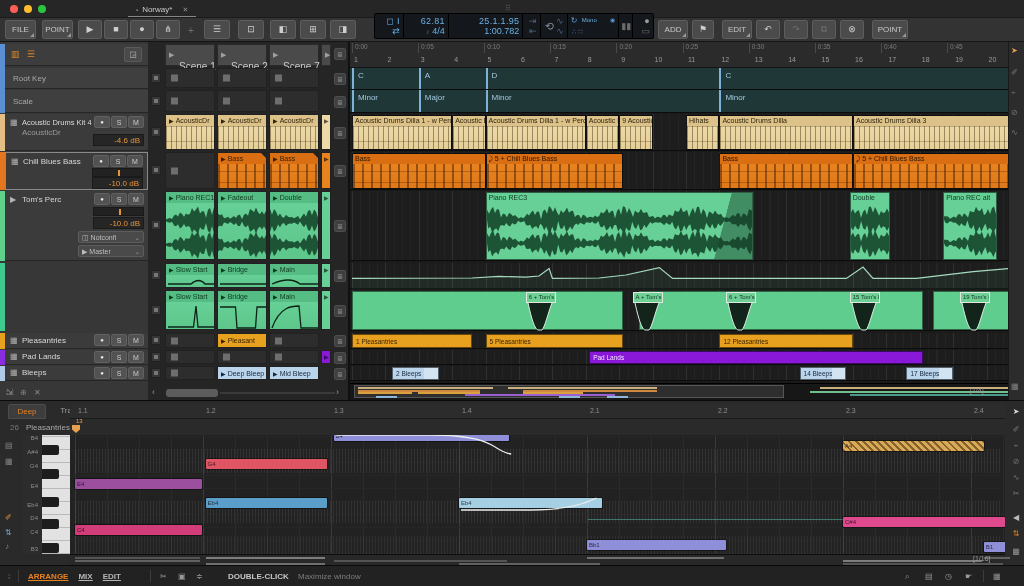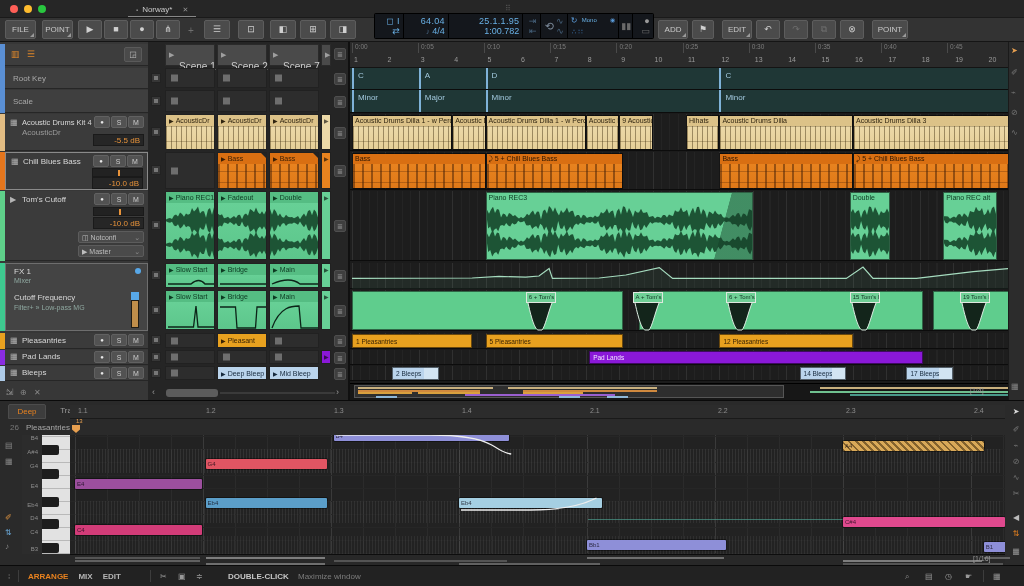--- a/index.html
+++ b/index.html
@@ -105,21 +105,21 @@
   .bkey{position:absolute;left:0;width:17px;height:10px;background:#1d1d1d;border-radius:0 2px 2px 0;}
   .klbl{position:absolute;right:4px;font-size:6px;color:#8f8f8f;}
   #keycol{position:absolute;left:22px;top:34px;width:20px;height:119px;background:#2c2c2c;}
   #vlane{position:absolute;left:70px;top:153px;width:935px;height:12px;background:#282828;border-top:1px solid #0d0d0d;}
   .vbar{position:absolute;height:2px;background:#8a8a8a;}
   .etool{position:absolute;left:1009px;width:14px;text-align:center;font-size:8px;color:#7d7d7d;}
   
   #statusbar{position:absolute;left:0;top:565px;width:1024px;height:21px;background:#222;border-top:1px solid #0a0a0a;color:#999;}
   .sbit{position:absolute;top:6px;font-size:8px;}
   .sep{position:absolute;top:4px;width:1px;height:12px;background:#3d3d3d;}
-  .mode{font-weight:bold;margin-right:10px;}
+  .mode{font-weight:bold;margin-right:10px;text-decoration:underline;}
 </style>
 </head>
 <body>
 
 <div id="app">
 
   <div id="titlebar">
     <span class="traffic" style="left:10px;background:#ff5f57"></span>
     <span class="traffic" style="left:24px;background:#febc2e"></span>
     <span class="traffic" style="left:38px;background:#29c73f"></span>
@@ -143,21 +143,21 @@
     <div class="tbtn ibtn" style="left:270px;width:26px"><span>◧</span></div>
     <div class="tbtn ibtn" style="left:300px;width:26px"><span>⊞</span></div>
     <div class="tbtn ibtn" style="left:330px;width:26px"><span>◨</span></div>
 
     <div id="transport">
       <div class="tseg" style="width:34px">
         <span class="r1"><span>◻</span> <span>I</span></span>
         <span class="r2">⇄</span>
       </div>
       <div class="tseg" style="width:54px">
-        <span class="r1">64.04</span>
+        <span class="r1">62.81</span>
         <span class="r2"><span class="ticn">♪</span> <span>4/4</span></span>
       </div>
       <div class="tseg" style="width:90px">
         <span class="r1">25.1.1.95</span>
         <span class="r2">1:00.782</span>
       </div>
       <div class="tseg" style="width:20px">
         <span class="r1 ticn">⇥</span>
         <span class="r2 ticn">⇤</span>
       </div>
@@ -209,57 +209,49 @@
 
       <div class="trow" style="top:72px;height:37px">
         <span class="ticon">▦</span>
         <span class="tname" style="font-size:7.5px">Acoustic Drums Kit 4</span>
         <span class="tname2">AcousticDr</span>
         <span class="asm" style="top:2px">
             <span class="asmb armb">●</span>
             <span class="asmb">S</span>
             <span class="asmb">M</span>
           </span>
-        <span class="dbbox" style="top:20px">-5.5 dB</span>
+        <span class="dbbox" style="top:20px">-4.6 dB</span>
       </div>
 
       <div class="trow" style="top:110px;height:38px;border:1px solid #8a8a8a;">
         <span class="ticon">▦</span>
         <span class="tname">Chill Blues Bass</span>
         <span class="asm" style="top:2px">
             <span class="asmb armb">●</span>
             <span class="asmb">S</span>
             <span class="asmb">M</span>
           </span>
         <span class="fader" style="top:15px"></span>
         <span class="dbbox" style="top:24px">-10.0 dB</span>
       </div>
 
       <div class="trow" style="top:149px;height:70px">
         <span class="ticon">▶</span>
-        <span class="tname">Tom's Cutoff</span>
+        <span class="tname">Tom's Perc</span>
         <span class="asm" style="top:2px">
             <span class="asmb armb">●</span>
             <span class="asmb">S</span>
             <span class="asmb">M</span>
           </span>
         <span class="fader" style="top:16px"></span>
         <span class="dbbox" style="top:26px">-10.0 dB</span>
         <span class="sel" style="top:40px"><span>◫</span> <span>Notconfi</span><span class="chev">⌄</span></span>
         <span class="sel" style="top:54px"><span>▶</span> <span>Master</span><span class="chev">⌄</span></span>
       </div>
 
-      <div id="fxgroup">
-        <span class="abs" style="left:8px;top:3px;color:#d8d8d8;">FX 1</span>
-        <span class="abs tsub" style="top:13px">Mixer</span>
-        <span class="bluedot"></span>
-        <span class="abs" style="left:8px;top:29px;color:#d8d8d8;">Cutoff Frequency</span>
-        <span class="abs tsub" style="top:40px;left:8px;">Filter+ » Low-pass MG</span>
-        <span class="vslider"></span>
-      </div>
 
       <div class="trow" style="top:291px;height:16px">
         <span class="ticon" style="top:3px">▦</span>
         <span class="tname" style="top:3px">Pleasantries</span>
         <span class="asm" style="top:1px">
             <span class="asmb armb">●</span>
             <span class="asmb">S</span>
             <span class="asmb">M</span>
           </span>
       </div>

